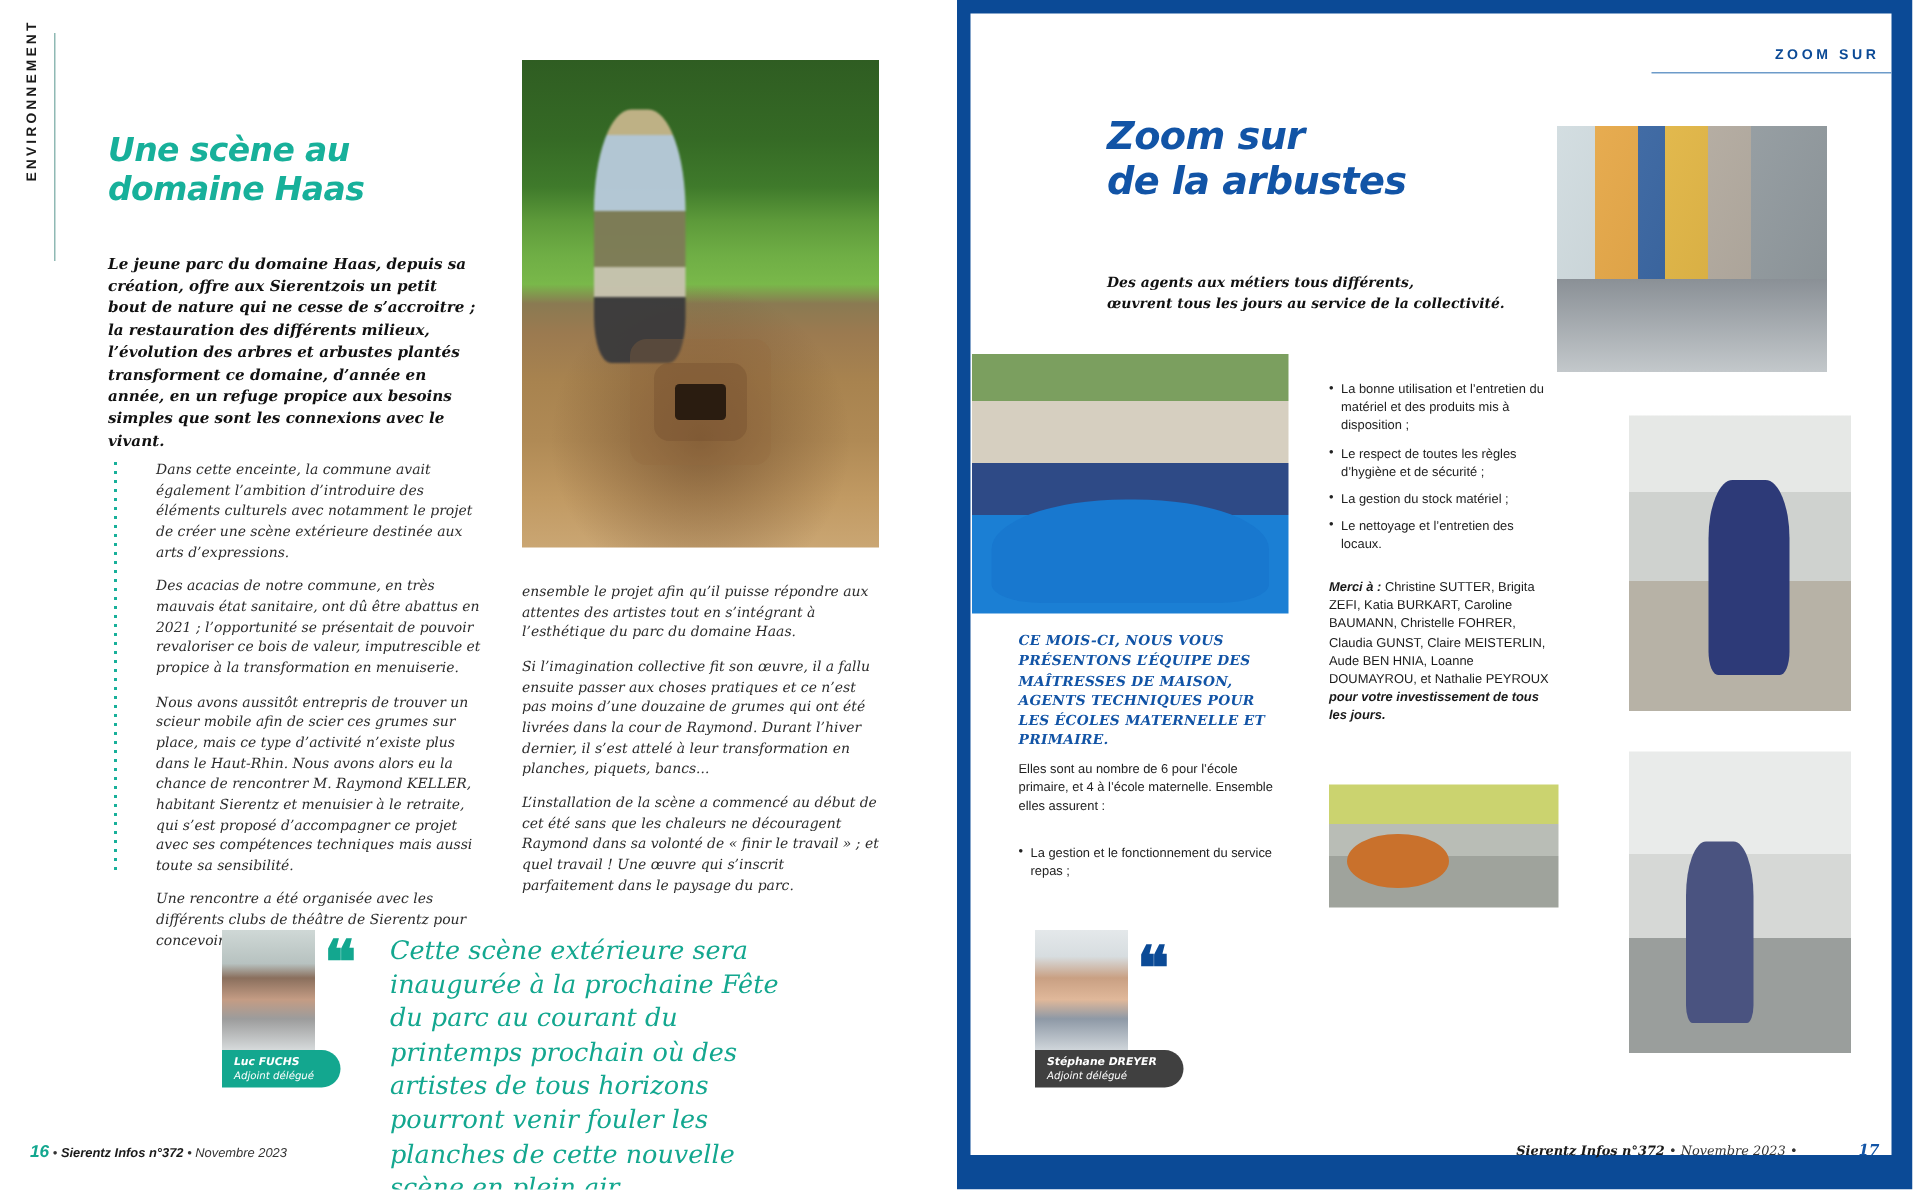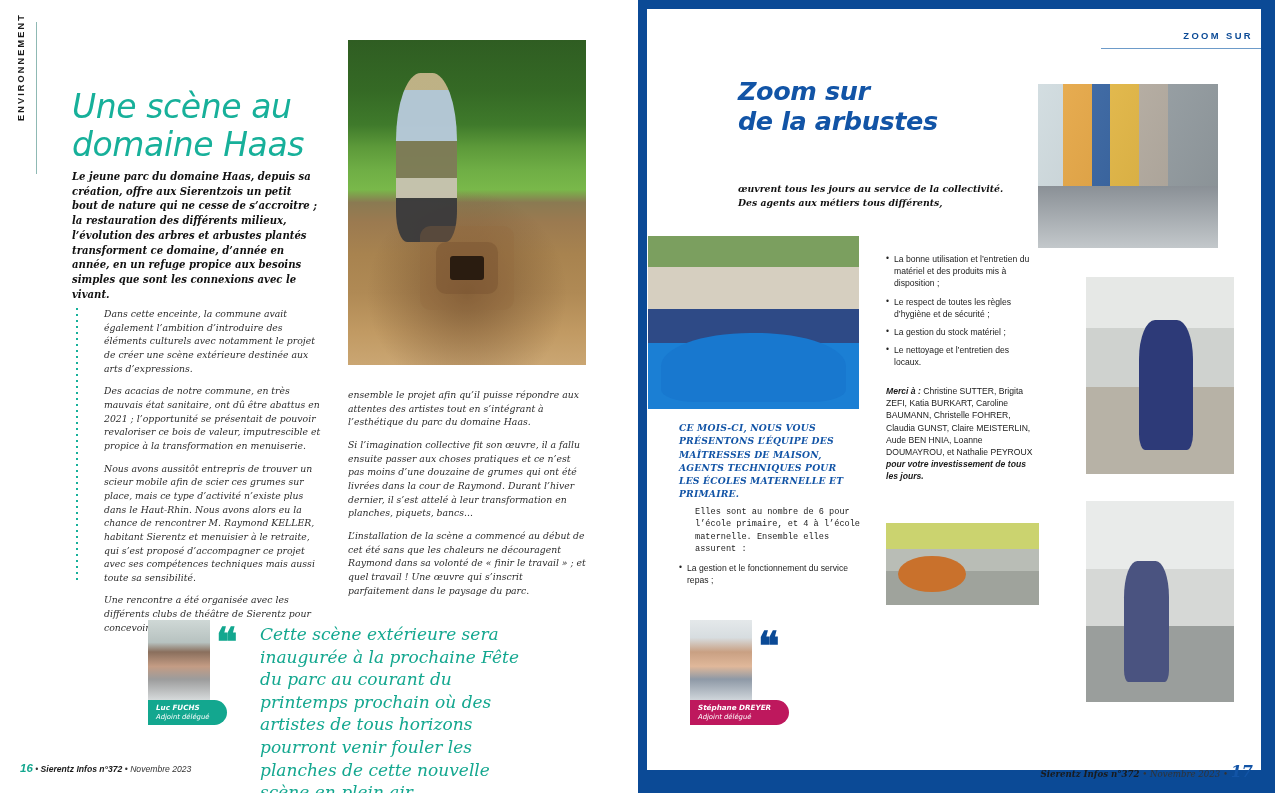--- a/index.html
+++ b/index.html
@@ -23,22 +23,22 @@
     text-align: center;
     transform: rotate(-90deg);
     font-family: "Liberation Sans", sans-serif;
     font-size: 9.2px; font-weight: 700; letter-spacing: 2.1px;
     color: #1a1a1a; white-space: nowrap;
   }
 
   .title-green {
     position: absolute; left: 72px; top: 88px; width: 260px;
     font-family: "DejaVu Sans", sans-serif;
-    font-style: italic; font-weight: 400;
-    font-size: 33px; line-height: 1.16;
+    font-style: italic; font-weight: 700;
+    font-size: 22px; line-height: 1.16;
     color: #17b09a;
     letter-spacing: -0.4px;
   }
 
   .lead-left {
     position: absolute; left: 72px; top: 170px; width: 246px;
     font-family: "DejaVu Serif", serif;
     font-weight: 700; font-style: italic;
     font-size: 10.1px; line-height: 1.46; color: #111;
   }
@@ -97,21 +97,21 @@
   .quote-photo.dreyer {
     background: linear-gradient(to bottom, #e4e8ea 0%, #d7dde0 22%, #c9a083 40%,
                 #e0b89a 58%, #8e99a6 74%, #cfd5da 100%);
   }
   .quote-name {
     position: absolute; left: 0; top: 80px; height: 25px; padding: 3px 18px 3px 8px;
     font-family: "DejaVu Sans", sans-serif;
     color: #fff; font-size: 7.2px; line-height: 1.32; white-space: nowrap;
   }
   .quote-name.green { background: #13a78f; border-radius: 0 13px 13px 0; }
-  .quote-name.blue  { background: #be185d; border-radius: 0 13px 13px 0; }
+  .quote-name.blue  { background: #404040; border-radius: 0 13px 13px 0; }
   .quote-name b { font-weight: 700; font-style: italic; text-align: center; }
   .quote-name span { display: block; font-style: italic; font-weight: 400; font-size: 6.8px; }
 
   .quote-marks {
     position: absolute; font-family: "DejaVu Serif", serif;
     font-size: 40px; line-height: 0.62; font-weight: 700;
   }
   .quote-marks.green { color: #13a78f; }
   .quote-marks.blue  { color: #0b4a96; }
 
@@ -226,29 +226,29 @@
   .merci .em { font-weight: 700; font-style: italic; }
 
   .intro-blue {
     position: absolute; left: 679px; top: 421px; width: 181px;
     font-family: "DejaVu Serif", serif;
     font-weight: 700; font-style: italic; font-size: 9.2px;
     line-height: 1.44; color: #1254a6; letter-spacing: .2px;
   }
   .intro-body {
     position: absolute; left: 679px; top: 506px; width: 178px;
-    font-family: Liberation Mono, monospace;
-    font-size: 8.6px; line-height: 1.45; color: #222; margin-left: 16px;
+    font-family: Liberation Sans, sans-serif;
+    font-size: 8.6px; line-height: 1.45; color: #222;
   }
 
   .footer-right {
     position: absolute; right: 22px; top: 762px;
     font-family: "DejaVu Serif", serif; font-size: 8.6px; color: #333; font-style: italic;
   }
-  .footer-right .pg { color: #1254a6; font-weight: 700; font-size: 16px; font-style: italic; }
+  .footer-right .pg { color: #1254a6; font-weight: 700; font-size: 10px; font-style: italic; margin-left: 38px; }
   .footer-right .mag { font-weight: 700; font-style: italic; color: #1a1a1a; }
 </style>
 </head>
 <body>
 
 <div class="spread">
 
   <div class="page-left">
 
     <div class="side-rule"></div>
@@ -303,22 +303,22 @@
 
   <div class="zoom-sur-head" style="position:absolute; right:22px; top:30px;">ZOOM SUR</div>
   <div class="zoom-sur-rule" style="position:absolute; right:14px; top:48px; width:160px;"></div>
 
   <div class="title-blue" style="position:absolute; left:738px; top:76px;">
     <div>Zoom sur</div>
     <div>de la arbustes</div>
   </div>
 
   <div class="lead-right" style="position:absolute; left:738px; top:182px; width:300px;">
+    <div>Des agents aux métiers tous différents,</div>
     <div>œuvrent tous les jours au service de la collectivité.</div>
-    <div>Des agents aux métiers tous différents,</div>
   </div>
 
   <div class="photo ph-kitchen"></div>
   <div class="photo ph-team"></div>
   <div class="photo ph-dish"></div>
   <div class="photo ph-trays"></div>
   <div class="photo ph-wash"></div>
 
   <ul class="bullets bl-right">
     <li>La bonne utilisation et l’entretien du matériel et des produits mis à disposition ;</li>

